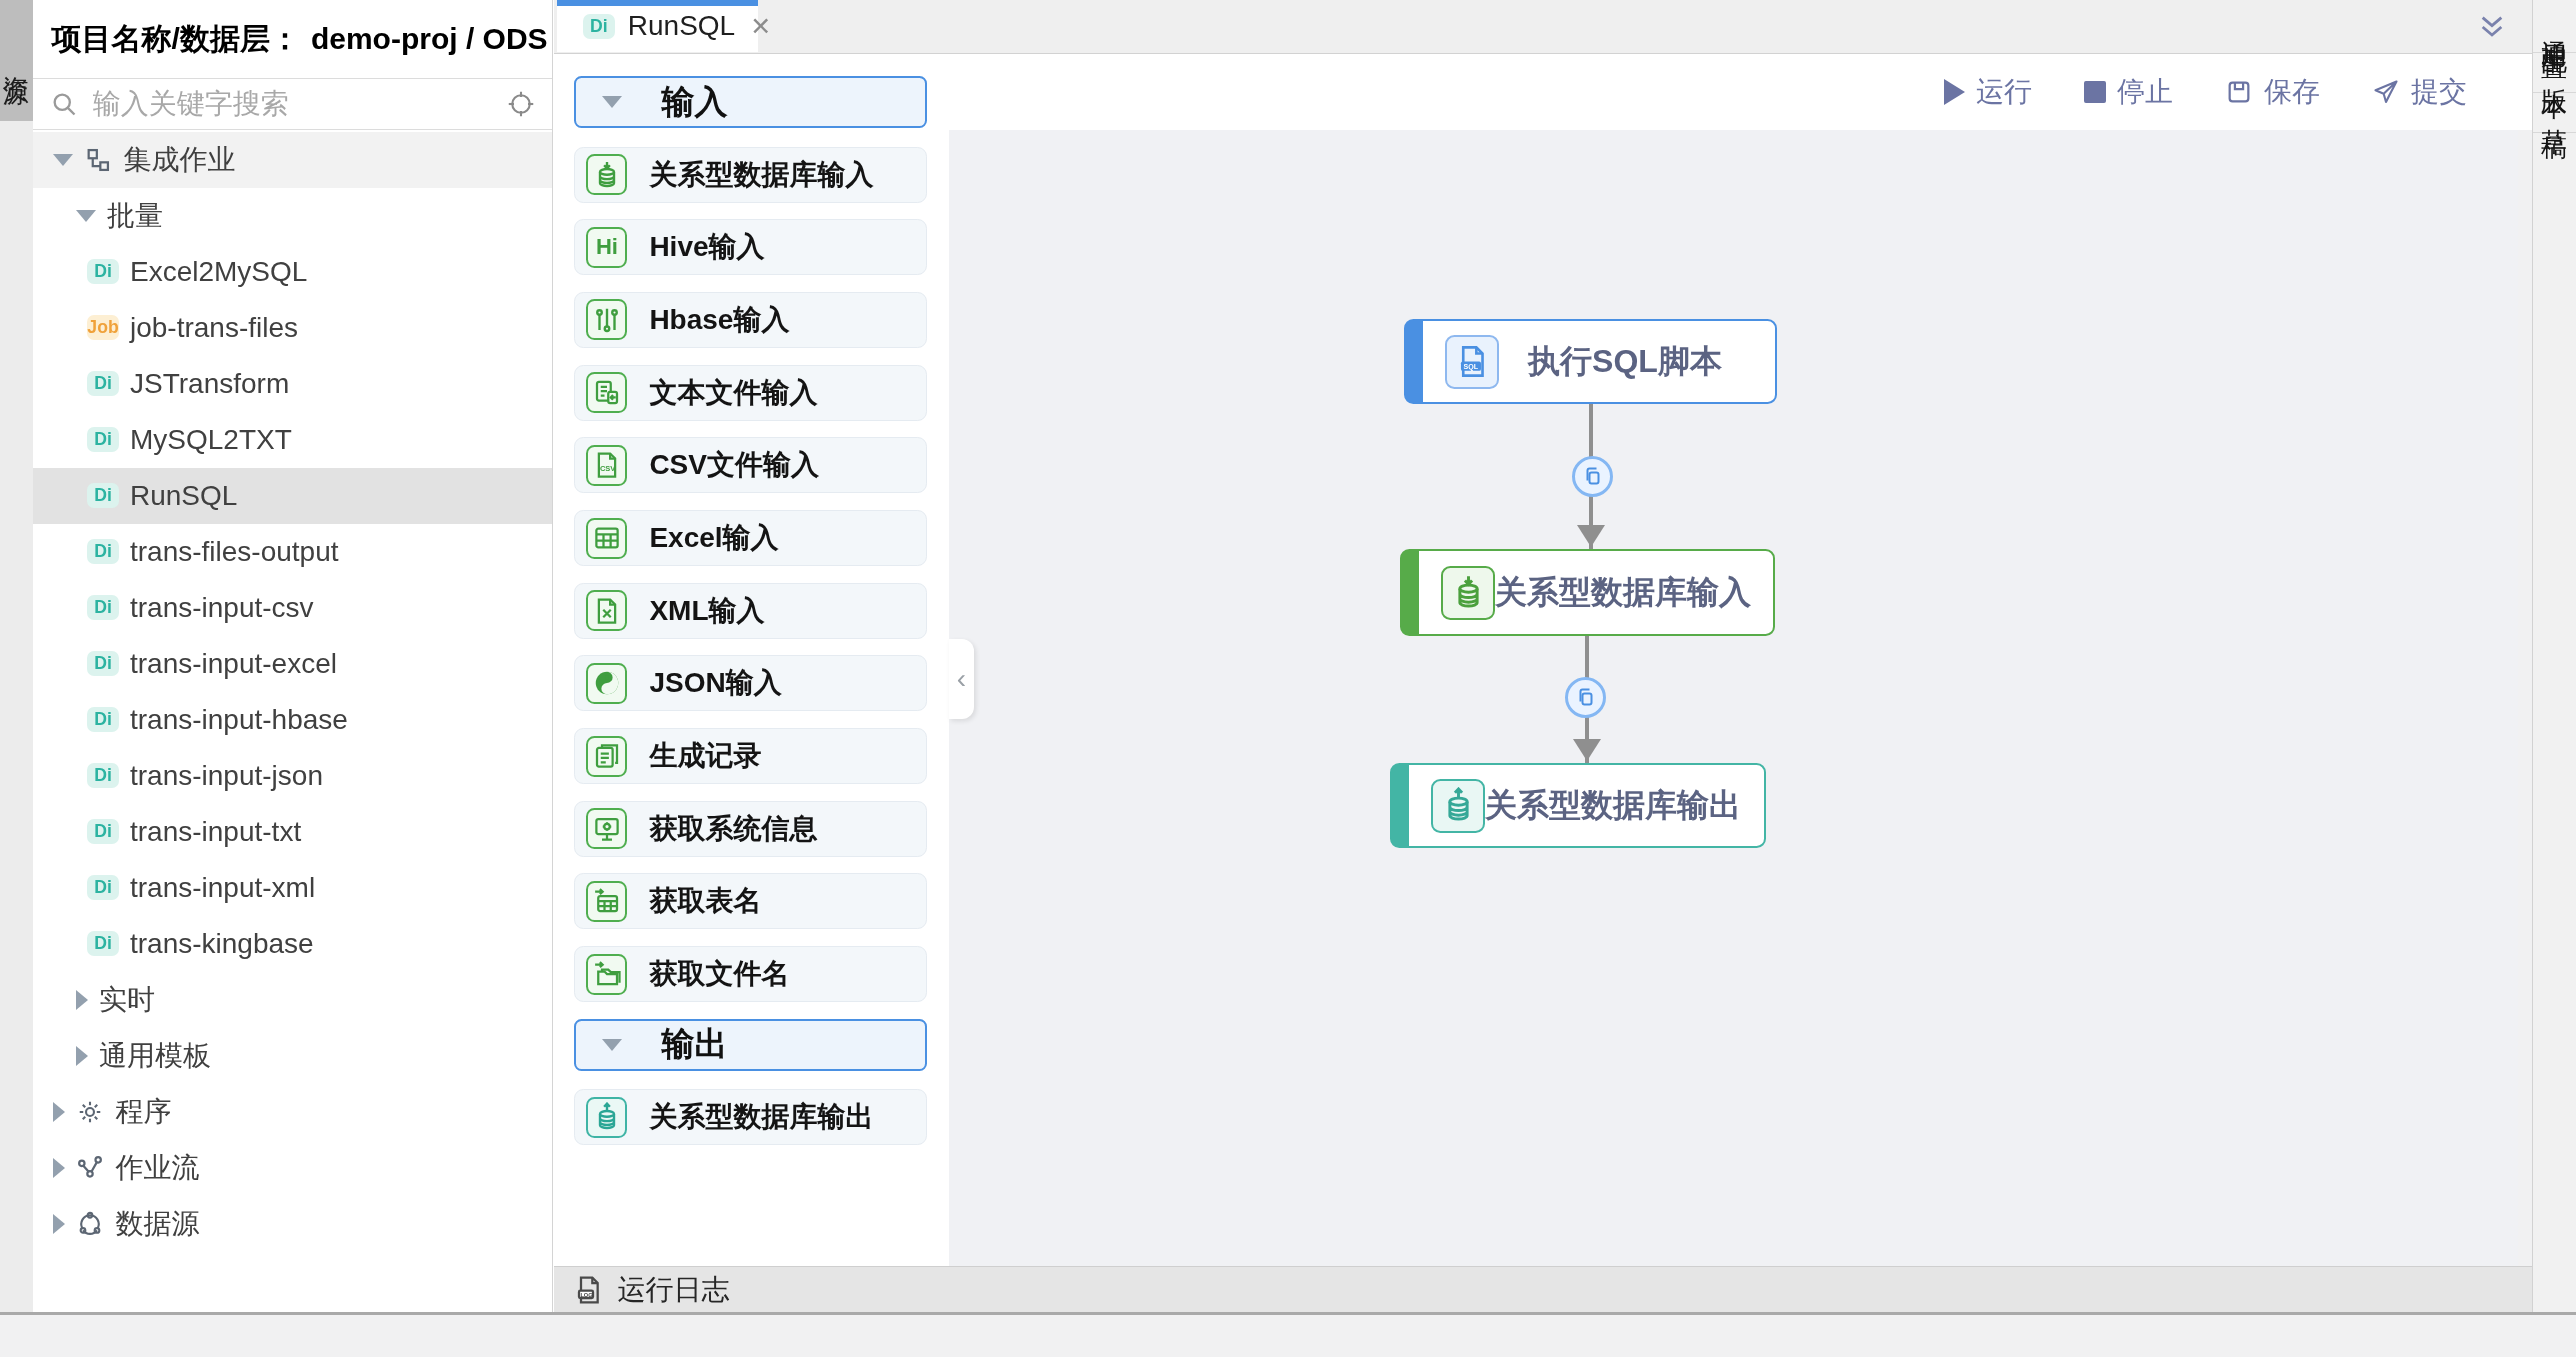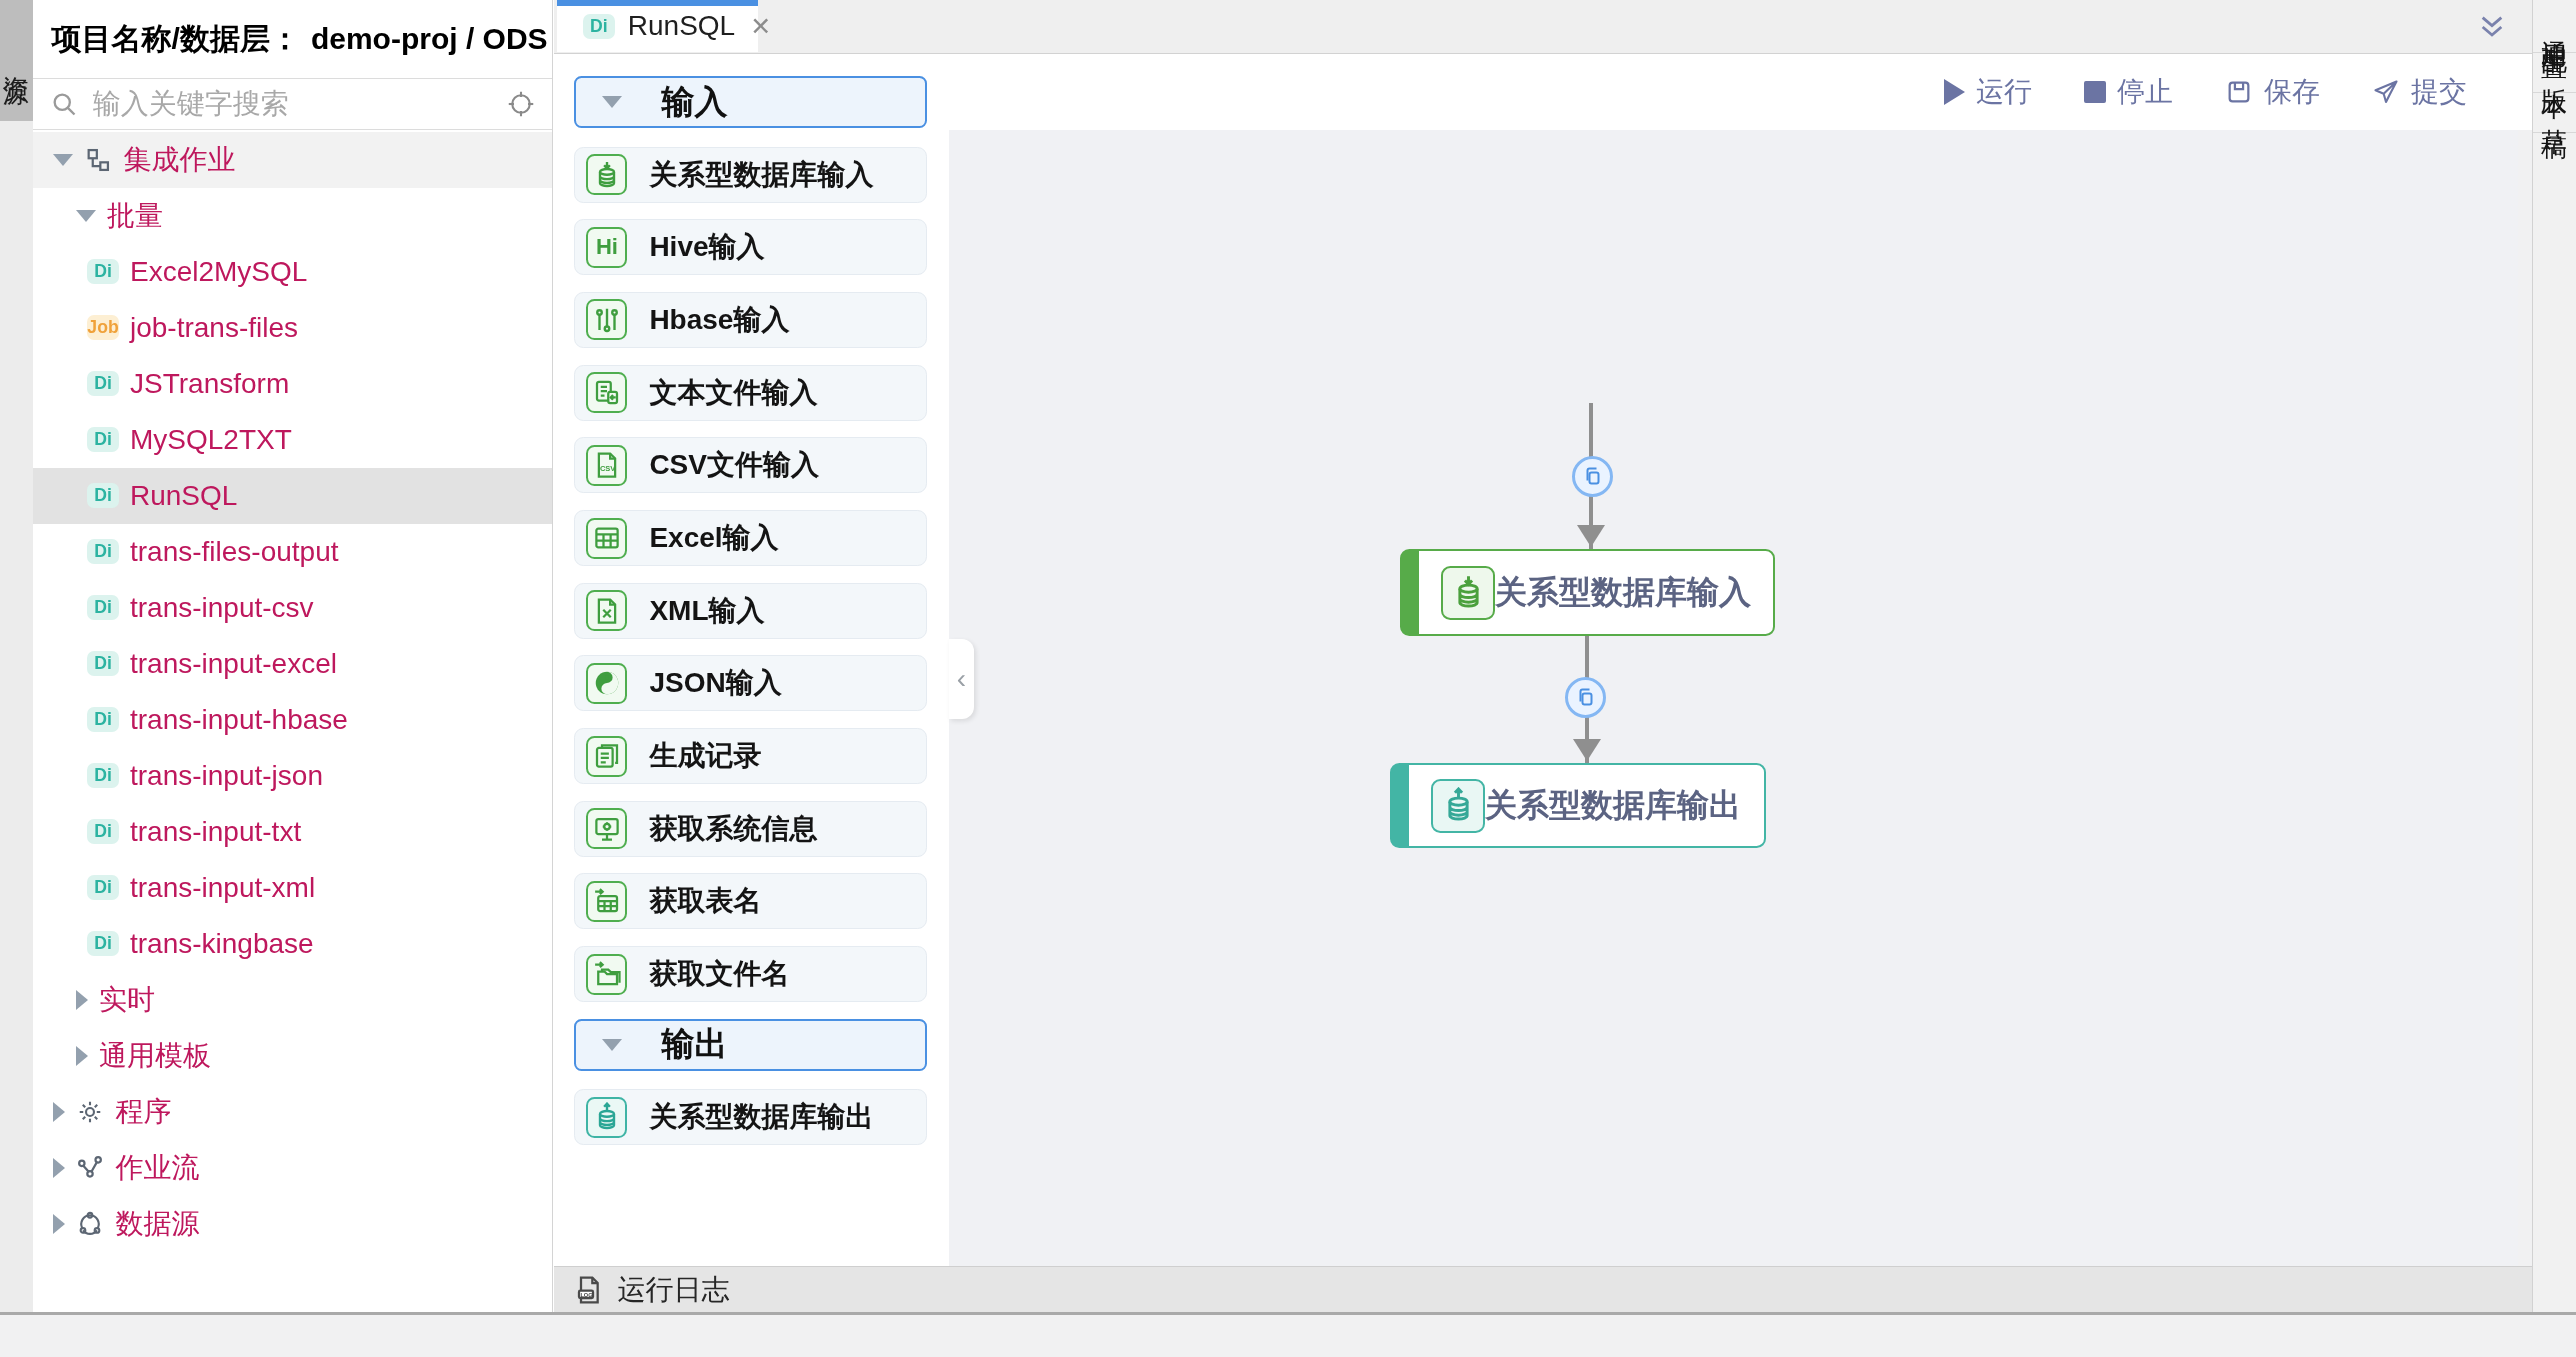--- a/index.html
+++ b/index.html
@@ -24,21 +24,21 @@
   .sb-header{height:78px;border-bottom:1.9px solid #dcdcdc;display:flex;align-items:center;padding:0 11px 0 18.6px;}
   .sb-header b{font-size:30px;color:#000;font-weight:700;white-space:nowrap;}
   .sb-header .val{margin-left:11px;}
   .sb-search{height:50px;border-bottom:1.9px solid #dcdcdc;display:flex;align-items:center;padding:0 16.7px;}
   .sb-search svg{flex:none;}
   .sb-search input{flex:1;border:none;outline:none;background:transparent;font-size:28px;color:#333;margin-left:13px;
     font-family:inherit;min-width:0;}
   .sb-search input::placeholder{color:#a8a8a8;}
   .tree{padding-top:1.9px;}
   .tr{height:56px;display:flex;align-items:center;position:relative;cursor:default;}
-  .tr .lbl{font-size:28px;color:#be185d;white-space:nowrap;}
+  .tr .lbl{font-size:28px;color:#404040;white-space:nowrap;}
   .tr.group-bg{background:#f2f2f2;}
   .tr.selected{background:#e2e2e2;}
   .tr.l1{padding-left:20.4px;}
   .tr.l2{padding-left:43px;}
   .tr.l3{padding-left:54px;}
   .ar{flex:none;width:0;height:0;margin-right:11px;}
   .ar.down{border-left:10.2px solid transparent;border-right:10.2px solid transparent;border-top:12px solid #93a0ae;}
   .ar.right{border-top:10.2px solid transparent;border-bottom:10.2px solid transparent;border-left:12px solid #93a0ae;}
   .tico{flex:none;width:28px;height:28px;margin-right:11px;color:#5c6673;display:flex;align-items:center;justify-content:center;}
   .tico svg{width:28px;height:28px;}
@@ -453,20 +453,31 @@
 
     <div class="vline" style="left:636px;top:506px;height:127px;"></div>
     <div class="arrowhead" style="left:624px;top:609px;"></div>
     <div class="hop" style="left:616px;top:547px;">
       <svg viewBox="0 0 24 24" fill="none" stroke="currentColor" stroke-width="2">
           <rect x="8.5" y="7.5" width="9" height="11" rx="2"></rect>
           <path d="M6.5 15.5 V5.5 a2 2 0 0 1 2 -2 h7"></path>
         </svg>
     </div>
 
+    <div class="node blue" style="left:455px;top:189px;width:373px;height:85px;">
+      <span class="nico">
+        <svg viewBox="0 0 24 24" fill="none" stroke="currentColor" stroke-width="1.7">
+            <path d="M6 2.8 h8.5 l4 4 v14.4 h-12.5 z"></path>
+            <path d="M14.5 2.8 v4 h4"></path>
+            <rect x="4.5" y="12" width="13" height="6" rx="1.2" fill="currentColor" stroke="none"></rect>
+            <text x="6.2" y="16.8" font-size="4.6" font-weight="bold" fill="#fff" stroke="none" font-family="Liberation Sans,sans-serif">SQL</text>
+          </svg>
+      </span>
+      <span class="lbl">执行SQL脚本</span>
+    </div>
 
     <div class="node green" style="left:451px;top:419px;width:375px;height:87px;">
       <span class="nico">
         <svg viewBox="0 0 24 24" fill="none" stroke="currentColor" stroke-width="1.9">
             <path d="M12 1.5 v5 M9.7 4.2 12 6.7 14.3 4.2"></path>
             <ellipse cx="12" cy="9.5" rx="5.6" ry="2.3"></ellipse>
             <path d="M6.4 9.5 v9 a5.6 2.3 0 0 0 11.2 0 v-9 M6.4 13 a5.6 2.3 0 0 0 11.2 0 M6.4 16 a5.6 2.3 0 0 0 11.2 0"></path>
           </svg>
       </span>
       <span class="lbl">关系型数据库输入</span>

